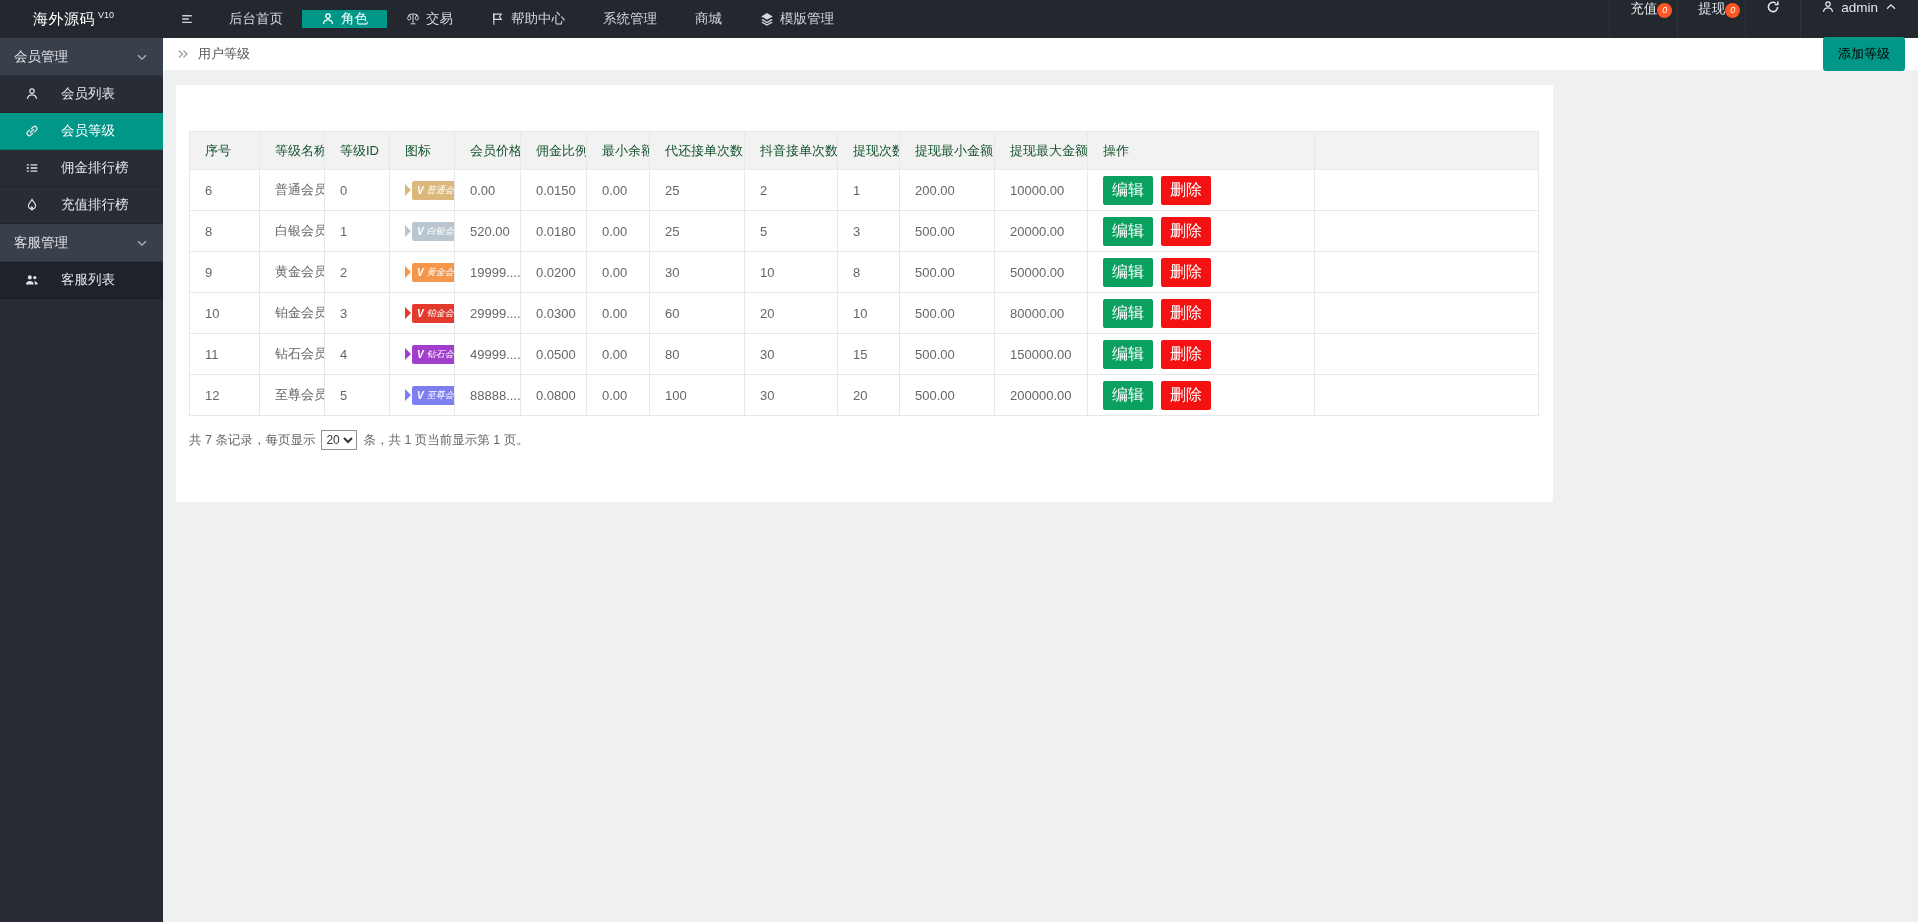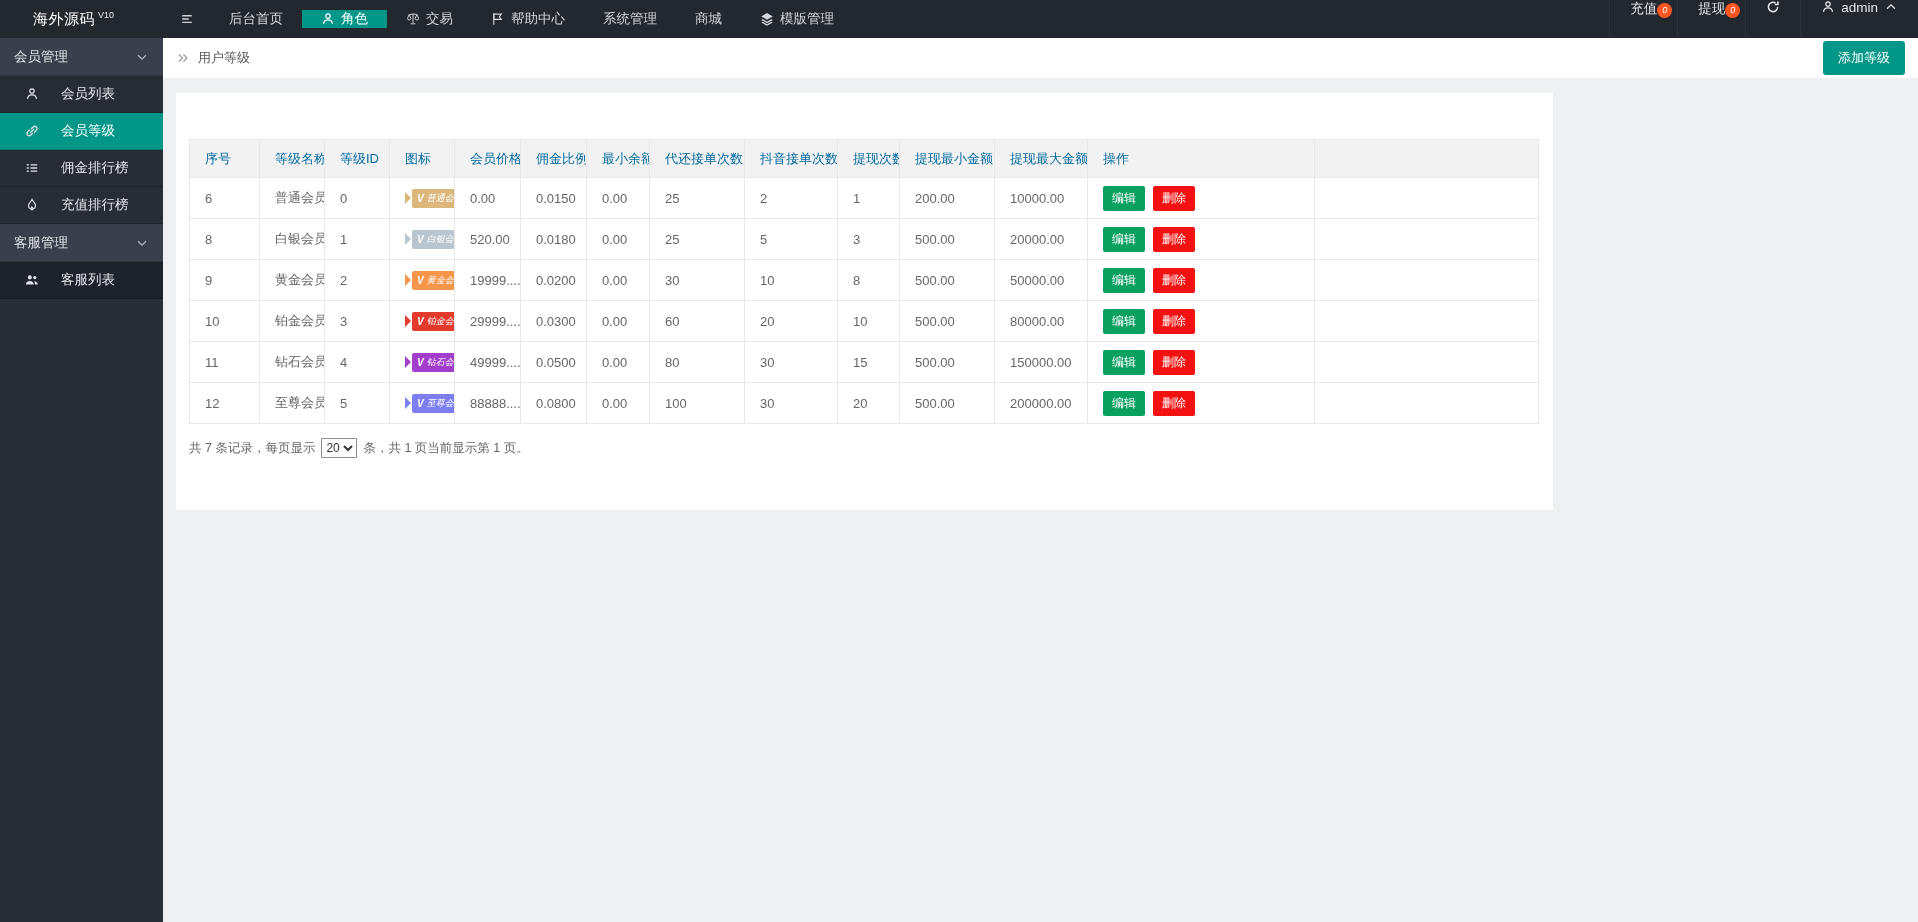--- a/index.html
+++ b/index.html
@@ -27,32 +27,32 @@
   
   .sidebar{position:absolute;top:38px;left:0;bottom:0;width:163px;background:#272c35}
   .side-group{height:38px;display:flex;align-items:center;justify-content:space-between;padding:0 14px 0 14px;background:#3a404b;color:#e0e3e7;font-size:13.5px;cursor:pointer;border-bottom:1px solid rgba(0,0,0,.2)}
   .side-group .icon{color:#aeb4bc}
   .side-item{height:37px;display:flex;align-items:center;gap:22px;padding-left:25px;color:#e5e7ea;font-size:13.5px;background:#272c35;cursor:pointer;border-bottom:1px solid rgba(0,0,0,.18)}
   .side-item .icon{color:#dfe2e6}
   .side-item.active{background:var(--accent);color:#fff}
   .side-item.sub{background:#1e222a}
 
   
-  .breadcrumb-bar{margin-left:163px;height:40px;background:#fff;display:flex;align-items:center;padding:0 13px;gap:8px}
+  .breadcrumb-bar{margin-left:163px;height:32px;background:#fff;display:flex;align-items:center;padding:0 13px;gap:8px}
   .bc-title{font-size:13px;color:#555}
-  .add-btn{margin-left:auto;background:var(--accent);color:#ffffff;border:none;padding:8px 15px;font-size:13px;border-radius:3px;cursor:pointer;font-family:inherit}
+  .add-btn{margin-left:auto;background:var(--accent);color:#000000;border:none;padding:8px 15px;font-size:13px;border-radius:3px;cursor:pointer;font-family:inherit}
 
   
   .content{margin-left:163px;padding:15px 365px 0 13px}
   .card{background:#fff;padding:46px 13px 22px;min-height:417px}
   table{border-collapse:collapse;table-layout:fixed;width:1350px}
   th,td{border:1px solid #e8e8e8;font-weight:normal;text-align:left;padding-left:15px;font-size:13px;color:#666;white-space:nowrap;overflow:hidden}
-  th{background:#f2f2f2;height:38px;color:#0369a1}
+  th{background:#f2f2f2;height:38px;color:#14532d}
   td{height:41px}
-  .btn-edit,.btn-del{border:none;color:#fff;font-size:12px;padding:4px 9px;border-radius:2px;margin-right:8px;cursor:pointer;font-family:inherit}
+  .btn-edit,.btn-del{border:none;color:#fff;font-size:16px;padding:4px 9px;border-radius:2px;margin-right:8px;cursor:pointer;font-family:inherit}
 
   
   .vbadge{display:inline-flex;align-items:center}
   .varrow{width:0;height:0;border-top:6px solid transparent;border-bottom:6px solid transparent;border-left:6px solid #999;margin-right:1px}
   .vpill{color:#fff;font-size:9px;padding:3px 5px;border-radius:2px;font-style:italic;display:inline-flex;align-items:center;gap:3px;white-space:nowrap}
   .vpill em{font-weight:bold;font-size:10px;font-style:italic}
   .icon-404{width:40px;height:40px;border:2px solid #e4e4e4;border-radius:50%;display:inline-flex;align-items:center;justify-content:center;color:#ccc;font-size:12px}
 
   .pagination{margin-top:14px;font-size:12.5px;color:#666;display:flex;align-items:center;gap:6px}
   .pagination select{font-size:12px;height:20px;border:1px solid #8f8f8f;background:#fff;color:#333;font-family:inherit}

